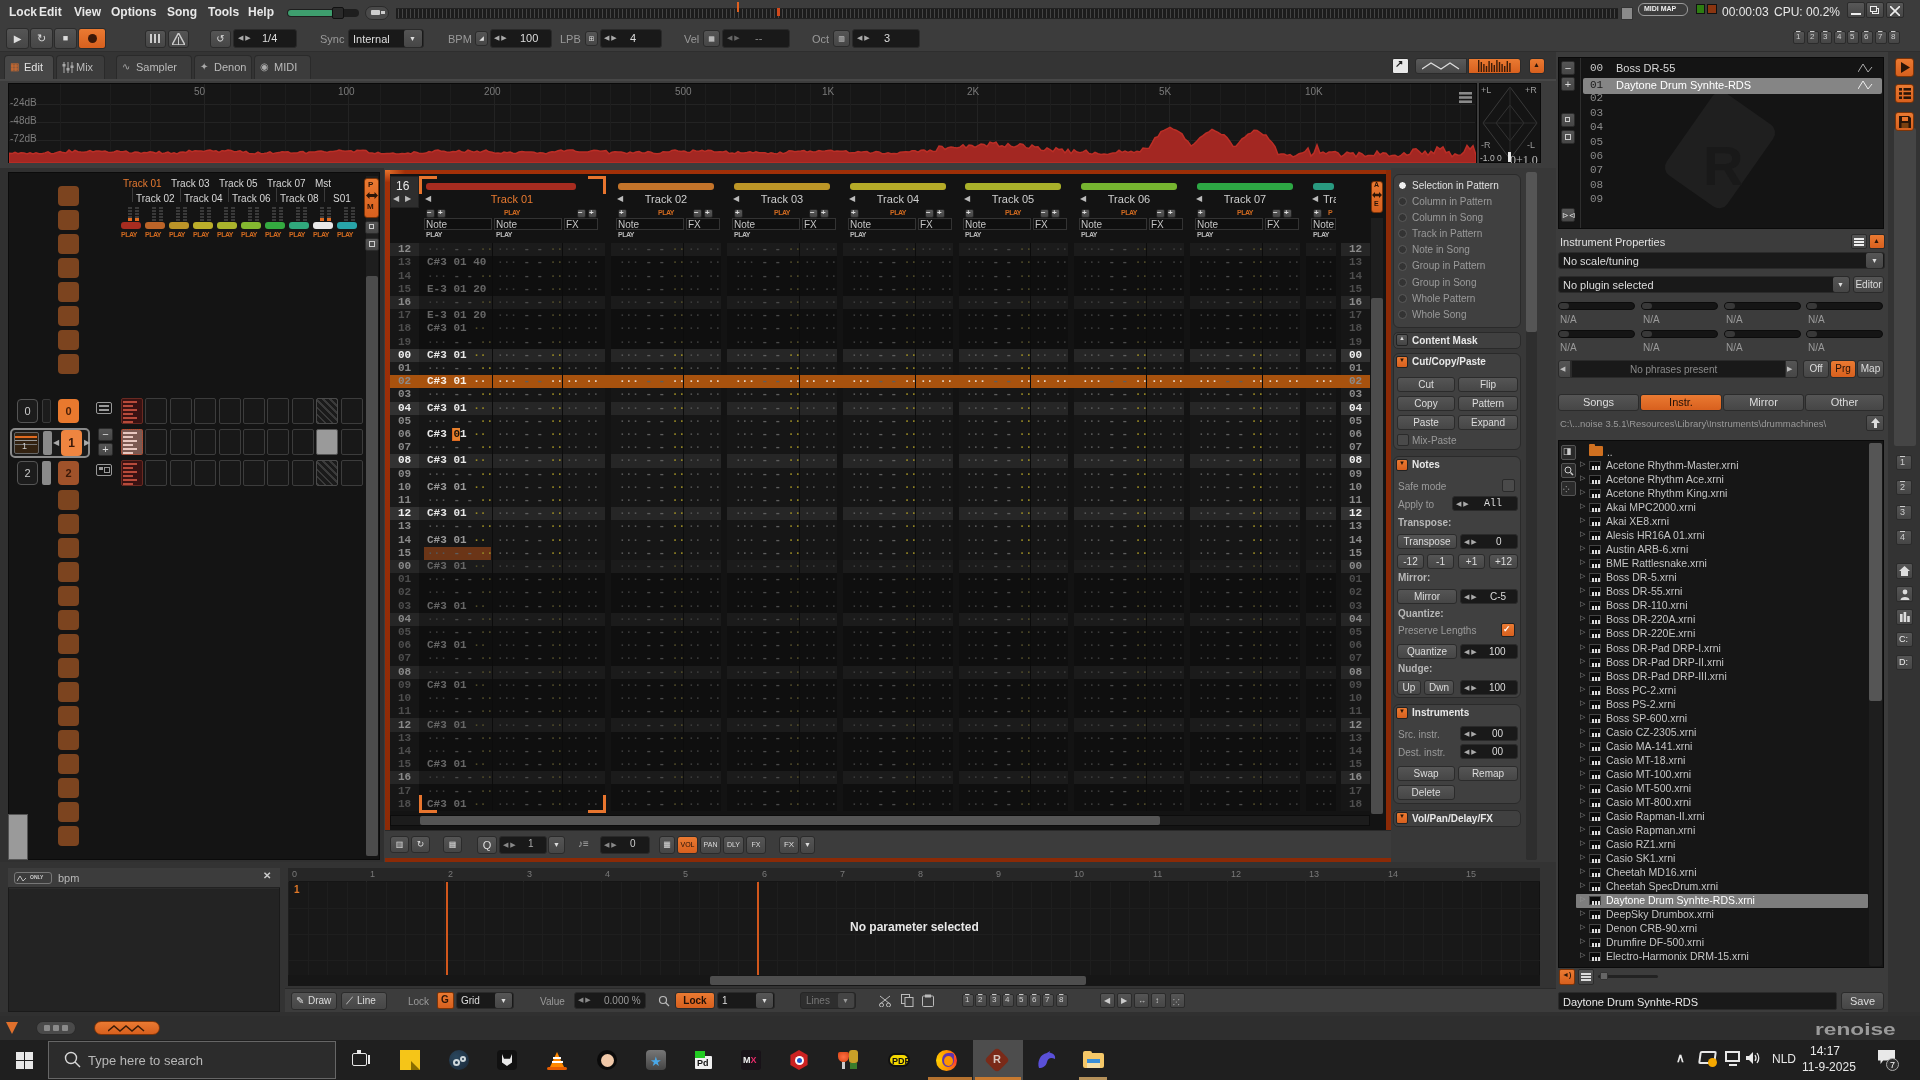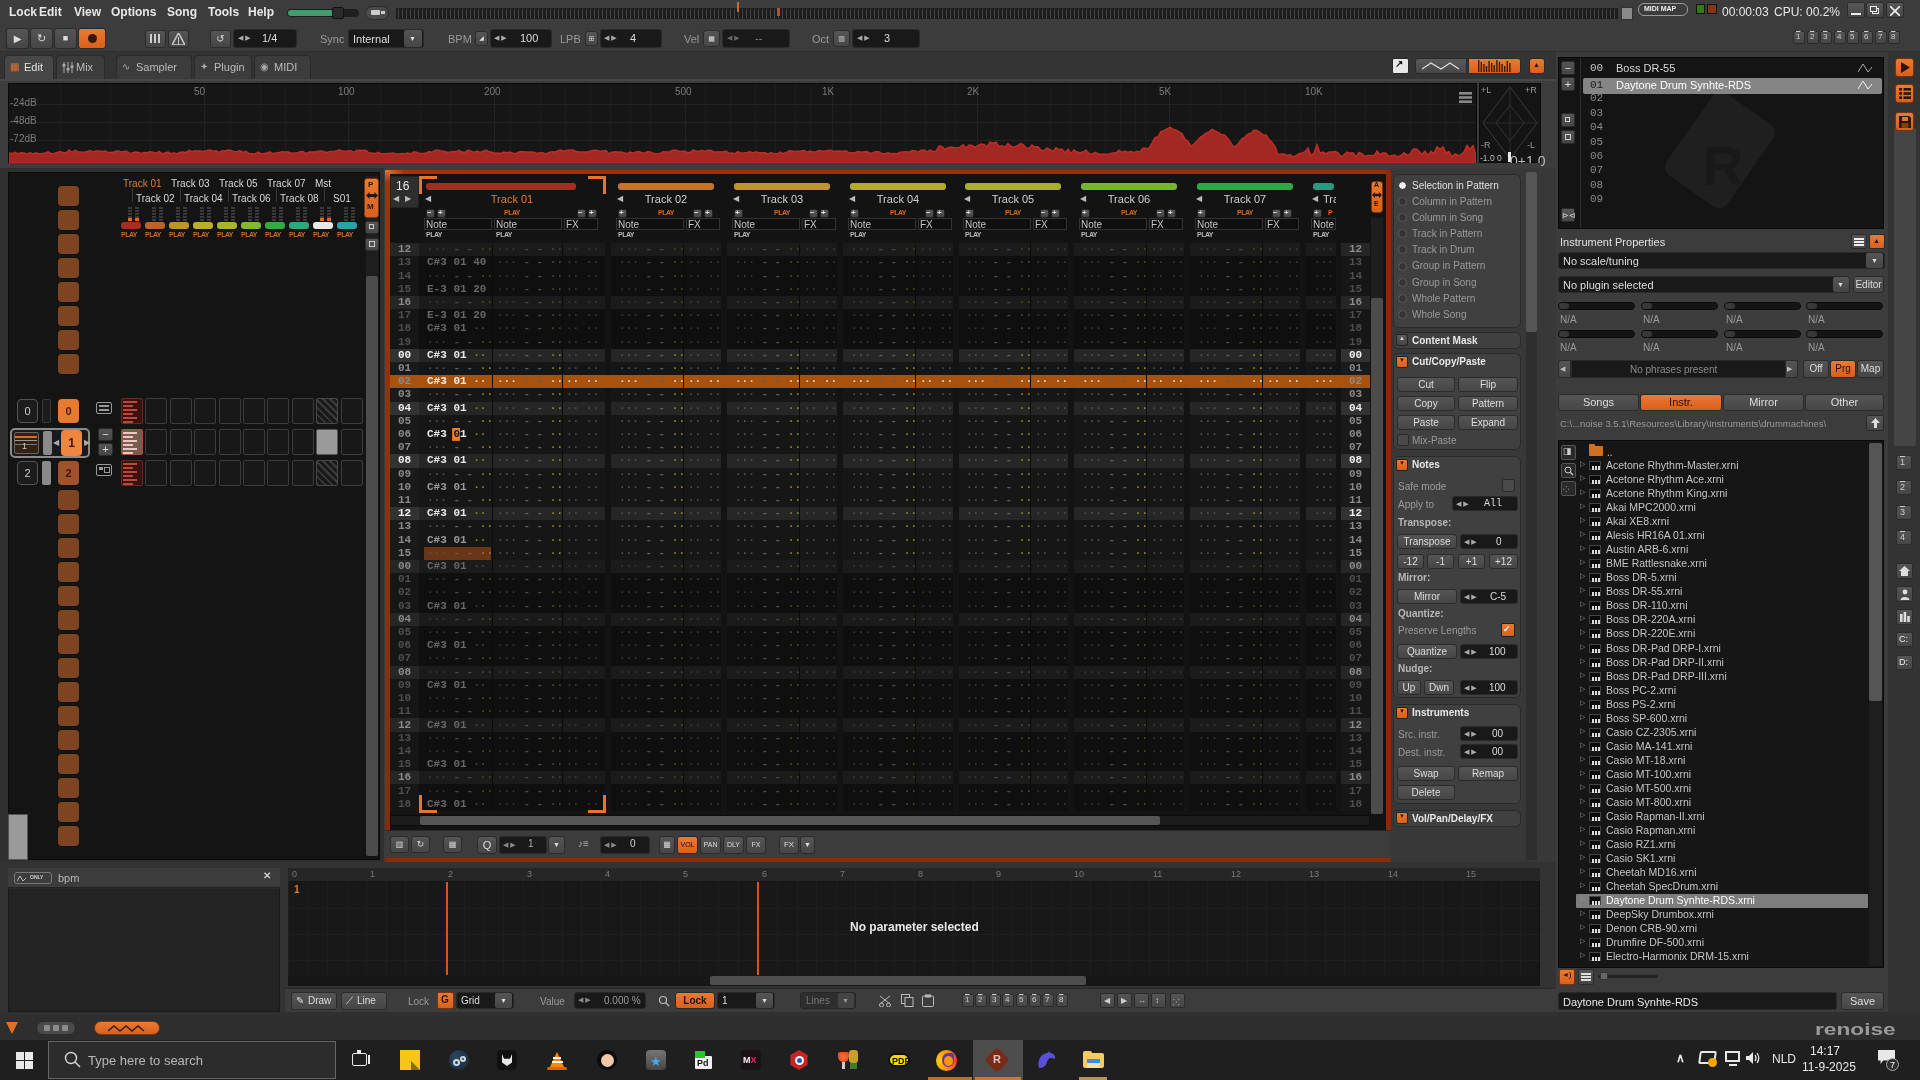--- a/index.html
+++ b/index.html
@@ -97,21 +97,21 @@
     <rect x="0.5" y="2" width="3" height="2.5" fill="#aaa"></rect>
     <rect x="4.5" y="6" width="3" height="2.5" fill="#aaa"></rect>
     <rect x="8.5" y="3.5" width="3" height="2.5" fill="#aaa"></rect>
   </svg>
 <div class="abs" style="left:76px;top:61px;font-size:11px;color:#bbb;font-weight:normal;white-space:nowrap;">Mix</div>
 <div class="abs" style="left:116px;top:55px;width:76px;height:25px;background:#3c3c3c;border:1px solid #2a2a2a;border-bottom:none;border-radius:4px 4px 0 0;"></div>
 <div class="abs" style="left:122px;top:61px;font-size:10px;color:#aaa;font-weight:normal;white-space:nowrap;">∿</div>
 <div class="abs" style="left:136px;top:61px;font-size:11px;color:#bbb;font-weight:normal;white-space:nowrap;">Sampler</div>
 <div class="abs" style="left:194px;top:55px;width:58px;height:25px;background:#3c3c3c;border:1px solid #2a2a2a;border-bottom:none;border-radius:4px 4px 0 0;"></div>
 <div class="abs" style="left:200px;top:61px;font-size:10px;color:#aaa;font-weight:normal;white-space:nowrap;">✦</div>
-<div class="abs" style="left:214px;top:61px;font-size:11px;color:#bbb;font-weight:normal;white-space:nowrap;">Plugin</div>
+<div class="abs" style="left:214px;top:61px;font-size:11px;color:#bbb;font-weight:normal;white-space:nowrap;">Denon</div>
 <div class="abs" style="left:254px;top:55px;width:57px;height:25px;background:#3c3c3c;border:1px solid #2a2a2a;border-bottom:none;border-radius:4px 4px 0 0;"></div>
 <div class="abs" style="left:260px;top:61px;font-size:10px;color:#aaa;font-weight:normal;white-space:nowrap;">◉</div>
 <div class="abs" style="left:274px;top:61px;font-size:11px;color:#bbb;font-weight:normal;white-space:nowrap;">MIDI</div>
 <div class="abs" style="left:0px;top:79px;width:1920px;height:2px;background:#474747;"></div>
 <div class="abs" style="left:1392px;top:58px;width:17px;height:16px;background:#e8e8e8;border:1px solid #2a2a2a;border-radius:2px;"></div>
 <div class="abs" style="left:1395px;top:58px;font-size:10px;color:#222;font-weight:bold;white-space:nowrap;">↗</div>
 <div class="abs" style="left:1415px;top:58px;width:52px;height:16px;background:linear-gradient(#5a5a5a,#474747);border:1px solid #2b2b2b;border-radius:3px 0 0 3px;"></div>
 <svg class="abs" style="left:1422px;top:61px;" width="38" height="10">
     <polyline points="0,8 9,2 19,8 28,2 37,8" stroke="#ddd" stroke-width="1.3" fill="none"></polyline>
   </svg>
@@ -222,21 +222,21 @@
     <path d="M31,4 L58,40 L31,76 L4,40 Z" stroke="#3a3a3a" fill="none"></path>
     <path d="M31,22 L45,40 L31,58 L17,40 Z" stroke="#333" fill="none"></path>
     <line x1="31" y1="4" x2="31" y2="76" stroke="#2a2a2a"></line>
     <line x1="4" y1="40" x2="58" y2="40" stroke="#2a2a2a"></line>
   </svg>
 <div class="abs" style="left:1481px;top:85px;font-size:9px;color:#9a9a9a;font-weight:normal;white-space:nowrap;">+L</div>
 <div class="abs" style="left:1525px;top:85px;font-size:9px;color:#9a9a9a;font-weight:normal;white-space:nowrap;">+R</div>
 <div class="abs" style="left:1481px;top:140px;font-size:9px;color:#9a9a9a;font-weight:normal;white-space:nowrap;">-R</div>
 <div class="abs" style="left:1527px;top:140px;font-size:9px;color:#9a9a9a;font-weight:normal;white-space:nowrap;">-L</div>
 <div class="abs" style="left:1480px;top:153px;font-size:8.5px;color:#bbb;font-weight:normal;white-space:nowrap;">-1.0 0</div>
-<div class="abs" style="left:1510px;top:153px;font-size:14px;color:#bbb;font-weight:normal;white-space:nowrap;">0+1.0</div>
+<div class="abs" style="left:1510px;top:153px;font-size:12px;color:#bbb;font-weight:normal;white-space:nowrap;font-family:Liberation Serif, serif;">0+1.0</div>
 <div class="abs" style="left:1508px;top:152px;width:3px;height:10px;background:#e8e8e8;"></div>
 <div class="abs" style="left:8px;top:163px;width:1533px;height:5px;background:#3c3c3c;"></div>
 <div class="abs" style="left:0px;top:168px;width:384px;height:696px;background:#303030;"></div>
 <div class="abs" style="left:8px;top:172px;width:372px;height:688px;background:#141414;border:1px solid #0b0b0b;"></div>
 <div class="abs" style="left:123px;top:178px;font-size:10px;color:#e87a30;font-weight:normal;white-space:nowrap;">Track 01</div>
 <div class="abs" style="left:171px;top:178px;font-size:10px;color:#d8d8d8;font-weight:normal;white-space:nowrap;">Track 03</div>
 <div class="abs" style="left:219px;top:178px;font-size:10px;color:#d8d8d8;font-weight:normal;white-space:nowrap;">Track 05</div>
 <div class="abs" style="left:267px;top:178px;font-size:10px;color:#d8d8d8;font-weight:normal;white-space:nowrap;">Track 07</div>
 <div class="abs" style="left:315px;top:178px;font-size:10px;color:#d8d8d8;font-weight:normal;white-space:nowrap;">Mst</div>
 <div class="abs" style="left:136px;top:193px;font-size:10px;color:#d8d8d8;font-weight:normal;white-space:nowrap;">Track 02</div>
@@ -1519,21 +1519,21 @@
 <div class="abs" style="left:1393px;top:174px;width:128px;height:154px;background:#404040;border:1px solid #2a2a2a;border-radius:6px;"></div>
 <div class="abs" style="left:1398px;top:181px;width:9px;height:9px;border-radius:50%;background:#f0f0f0;border:1px solid #222;"></div>
 <div class="abs" style="left:1412px;top:180px;font-size:10px;color:#e0e0e0;font-weight:normal;white-space:nowrap;">Selection in Pattern</div>
 <div class="abs" style="left:1398px;top:197px;width:9px;height:9px;border-radius:50%;background:#333;border:1px solid #5a5a5a;"></div>
 <div class="abs" style="left:1412px;top:196px;font-size:10px;color:#9a9a9a;font-weight:normal;white-space:nowrap;">Column in Pattern</div>
 <div class="abs" style="left:1398px;top:213px;width:9px;height:9px;border-radius:50%;background:#333;border:1px solid #5a5a5a;"></div>
 <div class="abs" style="left:1412px;top:212px;font-size:10px;color:#9a9a9a;font-weight:normal;white-space:nowrap;">Column in Song</div>
 <div class="abs" style="left:1398px;top:229px;width:9px;height:9px;border-radius:50%;background:#333;border:1px solid #5a5a5a;"></div>
 <div class="abs" style="left:1412px;top:228px;font-size:10px;color:#9a9a9a;font-weight:normal;white-space:nowrap;">Track in Pattern</div>
 <div class="abs" style="left:1398px;top:245px;width:9px;height:9px;border-radius:50%;background:#333;border:1px solid #5a5a5a;"></div>
-<div class="abs" style="left:1412px;top:244px;font-size:10px;color:#9a9a9a;font-weight:normal;white-space:nowrap;">Track in Drum</div>
+<div class="abs" style="left:1412px;top:244px;font-size:10px;color:#9a9a9a;font-weight:normal;white-space:nowrap;">Note in Song</div>
 <div class="abs" style="left:1398px;top:262px;width:9px;height:9px;border-radius:50%;background:#333;border:1px solid #5a5a5a;"></div>
 <div class="abs" style="left:1412px;top:260px;font-size:10px;color:#9a9a9a;font-weight:normal;white-space:nowrap;">Group in Pattern</div>
 <div class="abs" style="left:1398px;top:278px;width:9px;height:9px;border-radius:50%;background:#333;border:1px solid #5a5a5a;"></div>
 <div class="abs" style="left:1412px;top:277px;font-size:10px;color:#9a9a9a;font-weight:normal;white-space:nowrap;">Group in Song</div>
 <div class="abs" style="left:1398px;top:294px;width:9px;height:9px;border-radius:50%;background:#333;border:1px solid #5a5a5a;"></div>
 <div class="abs" style="left:1412px;top:293px;font-size:10px;color:#9a9a9a;font-weight:normal;white-space:nowrap;">Whole Pattern</div>
 <div class="abs" style="left:1398px;top:310px;width:9px;height:9px;border-radius:50%;background:#333;border:1px solid #5a5a5a;"></div>
 <div class="abs" style="left:1412px;top:309px;font-size:10px;color:#9a9a9a;font-weight:normal;white-space:nowrap;">Whole Song</div>
 <div class="abs" style="left:1393px;top:332px;width:128px;height:17px;background:#404040;border:1px solid #2a2a2a;border-radius:5px;"></div>
 <div class="abs" style="left:1396px;top:334px;width:12px;height:12px;background:linear-gradient(#5a5a5a,#444);border:1px solid #222;border-radius:2px;"></div>

